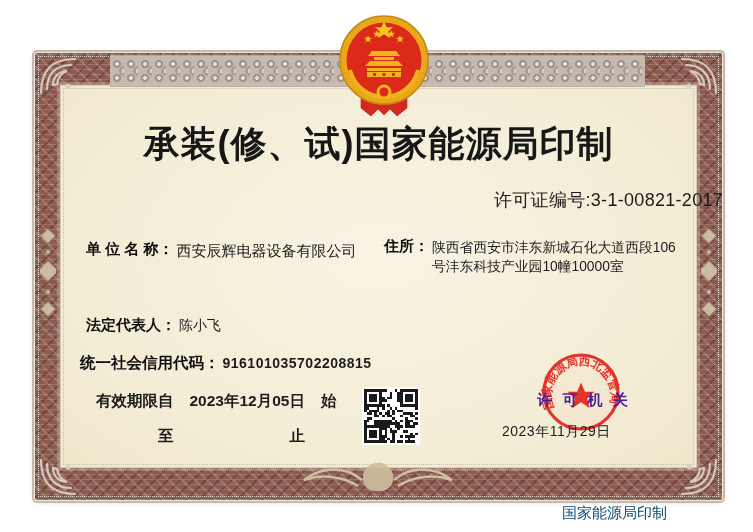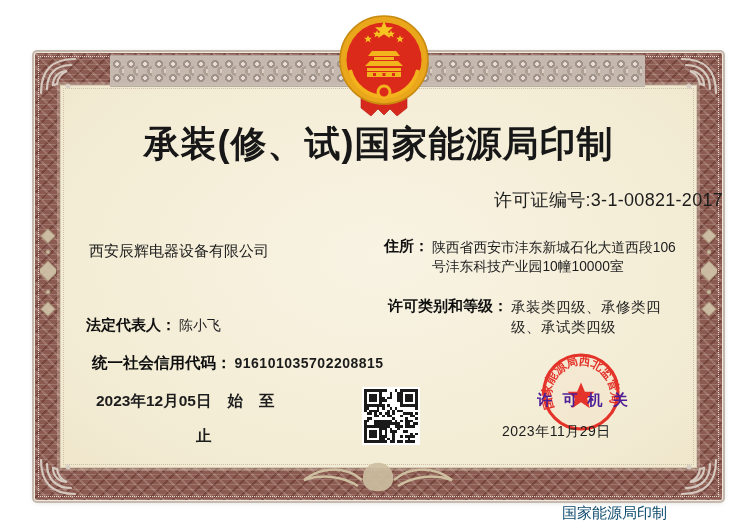--- a/index.html
+++ b/index.html
@@ -45,21 +45,21 @@
   .title{position:absolute;left:35px;top:120px;width:687px;text-align:center;
     font-size:36px;font-weight:700;letter-spacing:1px;color:#171717;z-index:4;}
   .licno{position:absolute;left:470px;top:188px;font-size:18px;font-weight:400;letter-spacing:.3px;z-index:4;margin-left:24px;}
   .f-row{position:absolute;display:flex;align-items:flex-start;z-index:4;}
   .f-row b{font-size:15px;font-weight:700;white-space:nowrap;color:#0f0f0f;}
   .f-row .val{margin-left:3px;font-weight:500;}
   .r-company{left:86px;top:240px;} .r-company .val{font-size:15px;padding-top:2px;}
   .r-address{left:384px;top:237px;} .r-address .val{width:250px;font-size:13.8px;line-height:19px;padding-top:1px;}
   .r-legal{left:86px;top:316px;} .r-legal .val{font-size:14px;padding-top:1px;}
   .r-category{left:388px;top:297px;} .r-category .val{width:168px;font-size:14.5px;letter-spacing:.5px;line-height:20px;}
-  .r-credit{left:92px;top:353px;justify-content:flex-end;} .r-credit b{font-size:15.5px;} .r-credit .val{font-size:14px;letter-spacing:.5px;padding-top:2px;font-weight:700;}
+  .r-credit{left:80px;top:353px;justify-content:flex-end;} .r-credit b{font-size:15.5px;} .r-credit .val{font-size:14px;letter-spacing:.5px;padding-top:2px;font-weight:700;}
   .validity{position:absolute;left:96px;top:391px;z-index:4;display:grid;
     grid-template-columns:auto auto auto;column-gap:16px;row-gap:14px;font-size:15.5px;align-items:baseline;}
   .validity b{font-weight:700;text-align:right;}
   .validity .vdate{font-weight:600;}
   .footer{position:absolute;left:562px;top:504px;font-size:15px;font-weight:500;color:#0c4a6e;z-index:4;}
 </style>
 </head>
 <body>
 
 <div class="page">
@@ -155,40 +155,38 @@
         <rect x="55" y="63" width="3" height="3"></rect>
     </g>
     <path d="M13 60 A35 35 0 0 0 81 60" stroke="#f2b31d" stroke-width="4" fill="none"></path>
     <circle cx="47" cy="82" r="6" fill="#dc2a1a" stroke="#f2b31d" stroke-width="3"></circle>
   </svg>
 
   <div class="title">承装(修、试)国家能源局印制</div>
   <div class="licno"><span>许可证编号:</span><span>3-1-00821-2017</span></div>
 
   <div class="f-row r-company">
+    <b>单 位 名 称：</b>
     <span class="val">西安辰辉电器设备有限公司</span>
   </div>
   <div class="f-row r-address">
     <b>住所：</b>
     <span class="val">陕西省西安市沣东新城石化大道西段106号沣东科技产业园10幢10000室</span>
   </div>
   <div class="f-row r-legal">
     <b>法定代表人：</b>
     <span class="val">陈小飞</span>
   </div>
-  <div class="f-row r-category">
-    <b>许可类别和等级：</b>
-    <span class="val">承装类四级、承修类四级、承试类四级</span>
-  </div>
   <div class="f-row r-credit">
     <b>统一社会信用代码：</b>
     <span class="val">916101035702208815</span>
   </div>
 
   <div class="validity">
+    <b>有效期限自</b>
     <span class="vdate">2023年12月05日</span>
     <b>始</b>
     <b>至</b>
     <b>止</b>
   </div>
 
   <div class="qr">
       <i class="d"></i>
       <i class="d"></i>
       <i class="d"></i>

